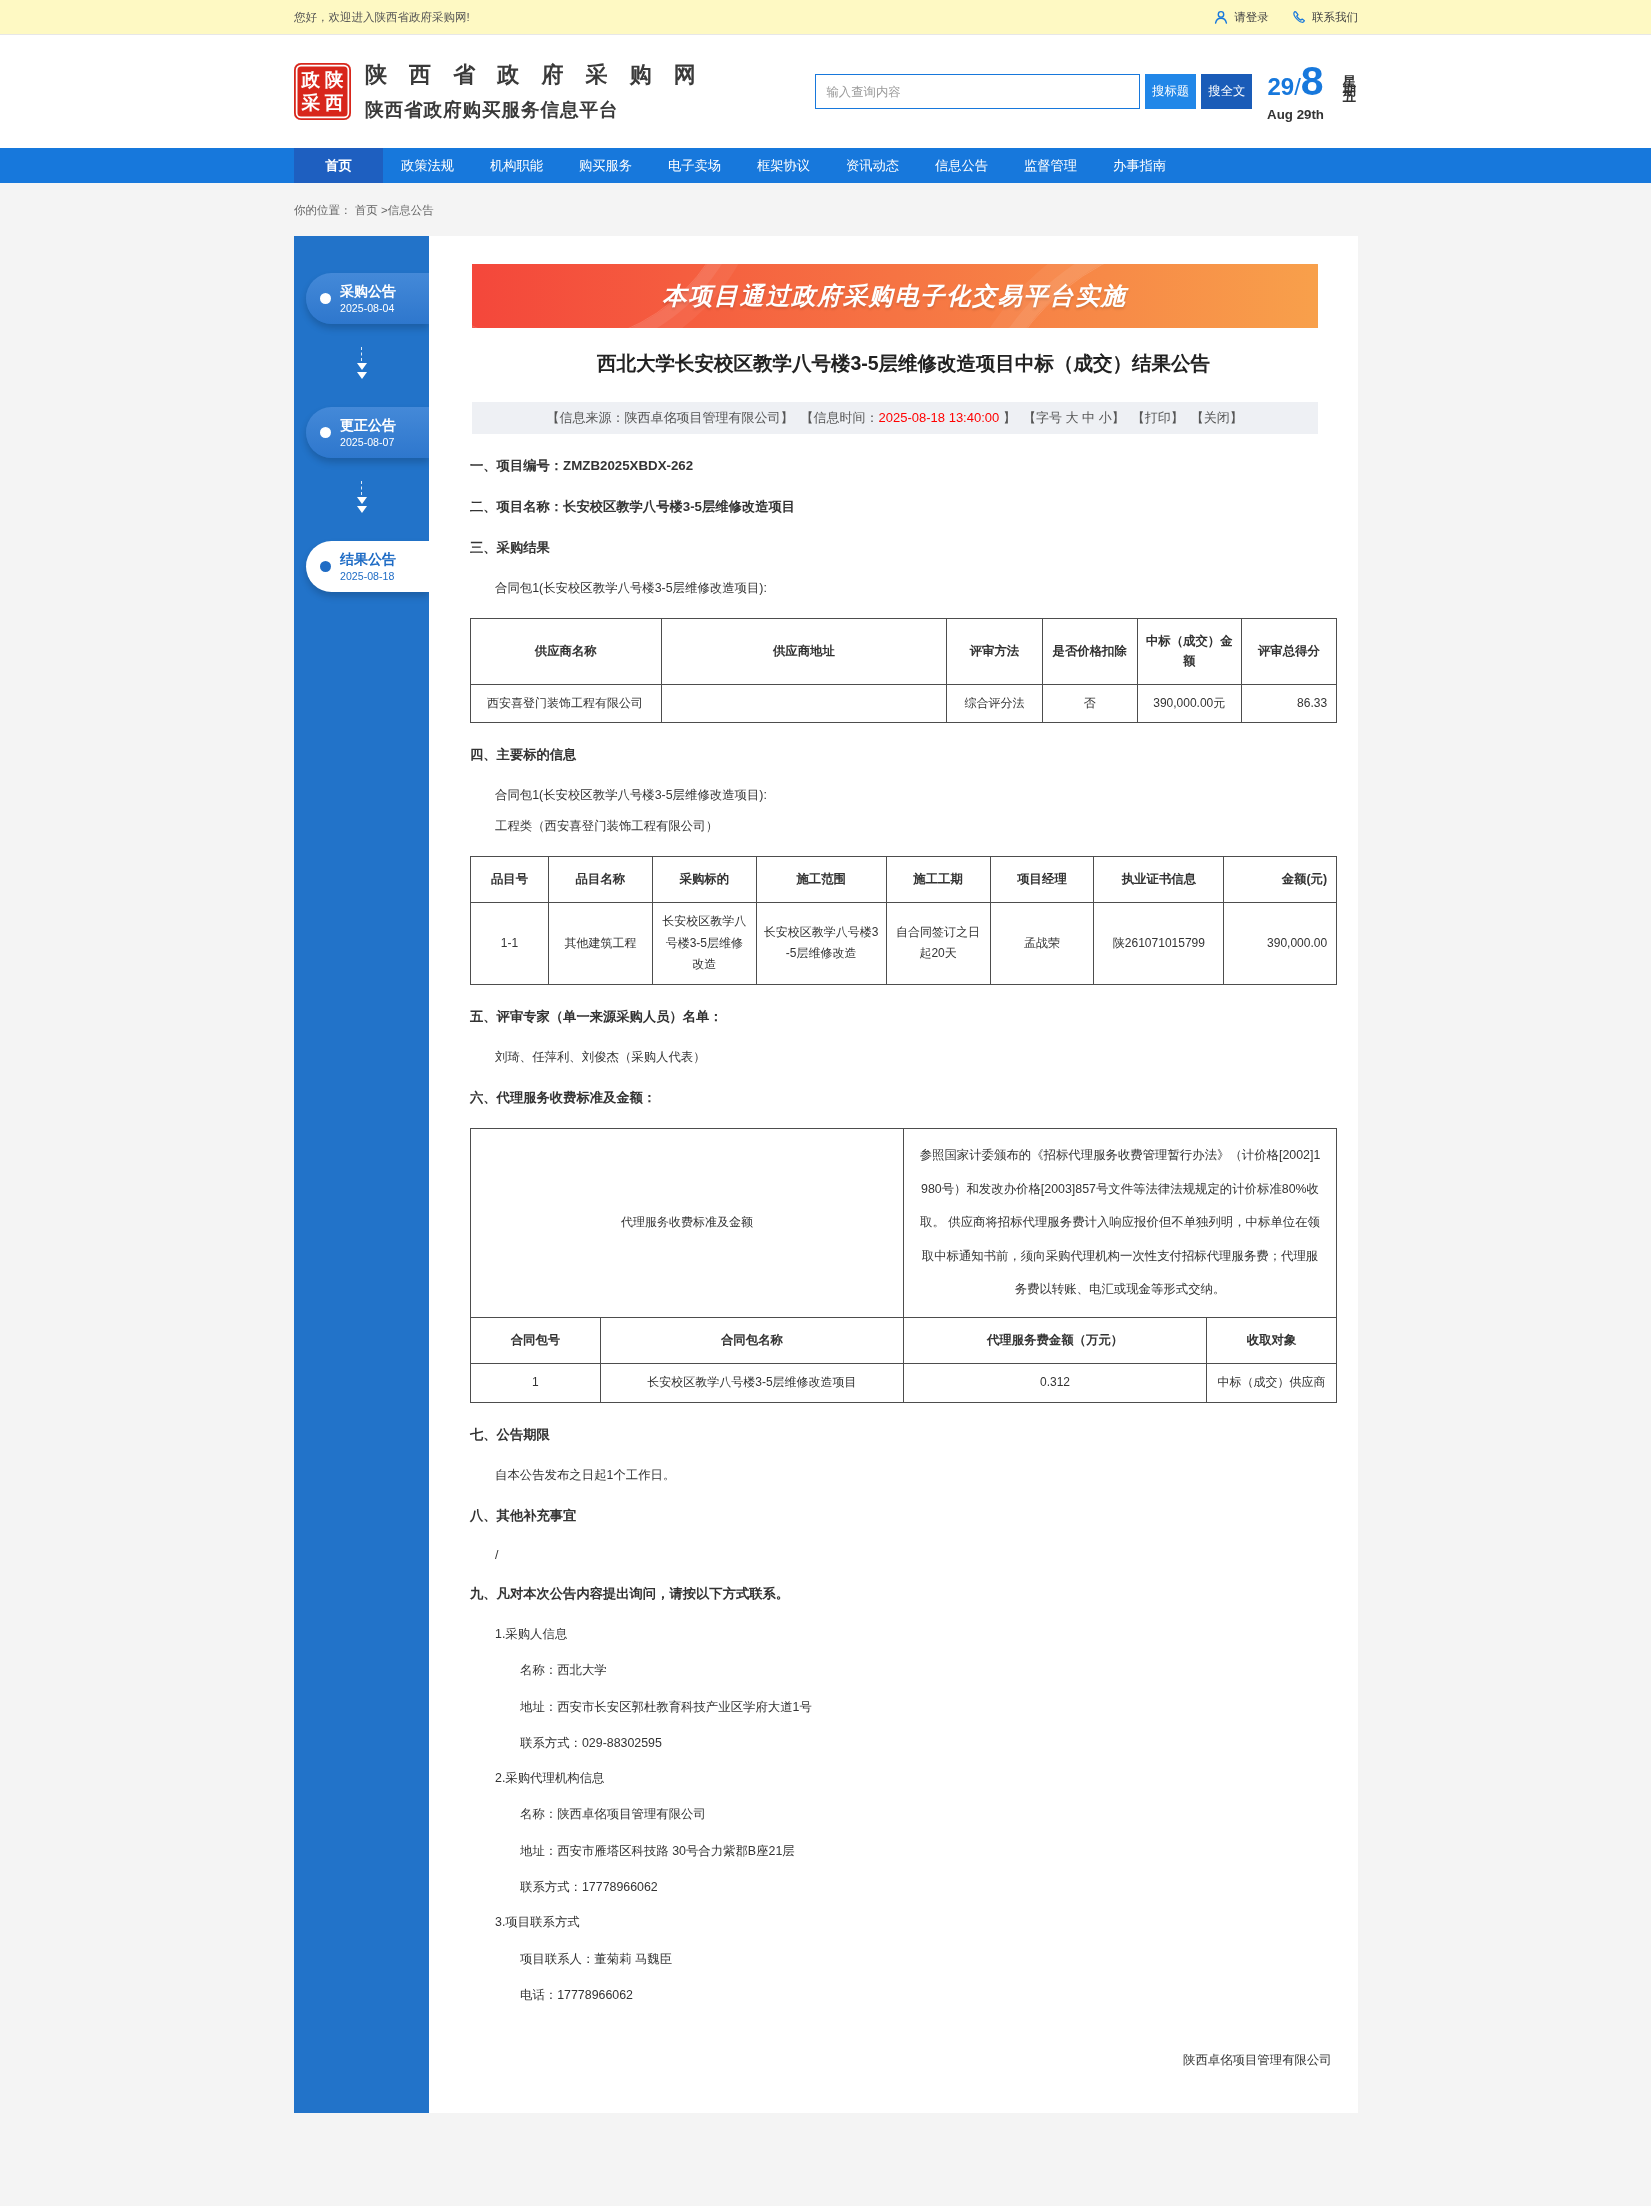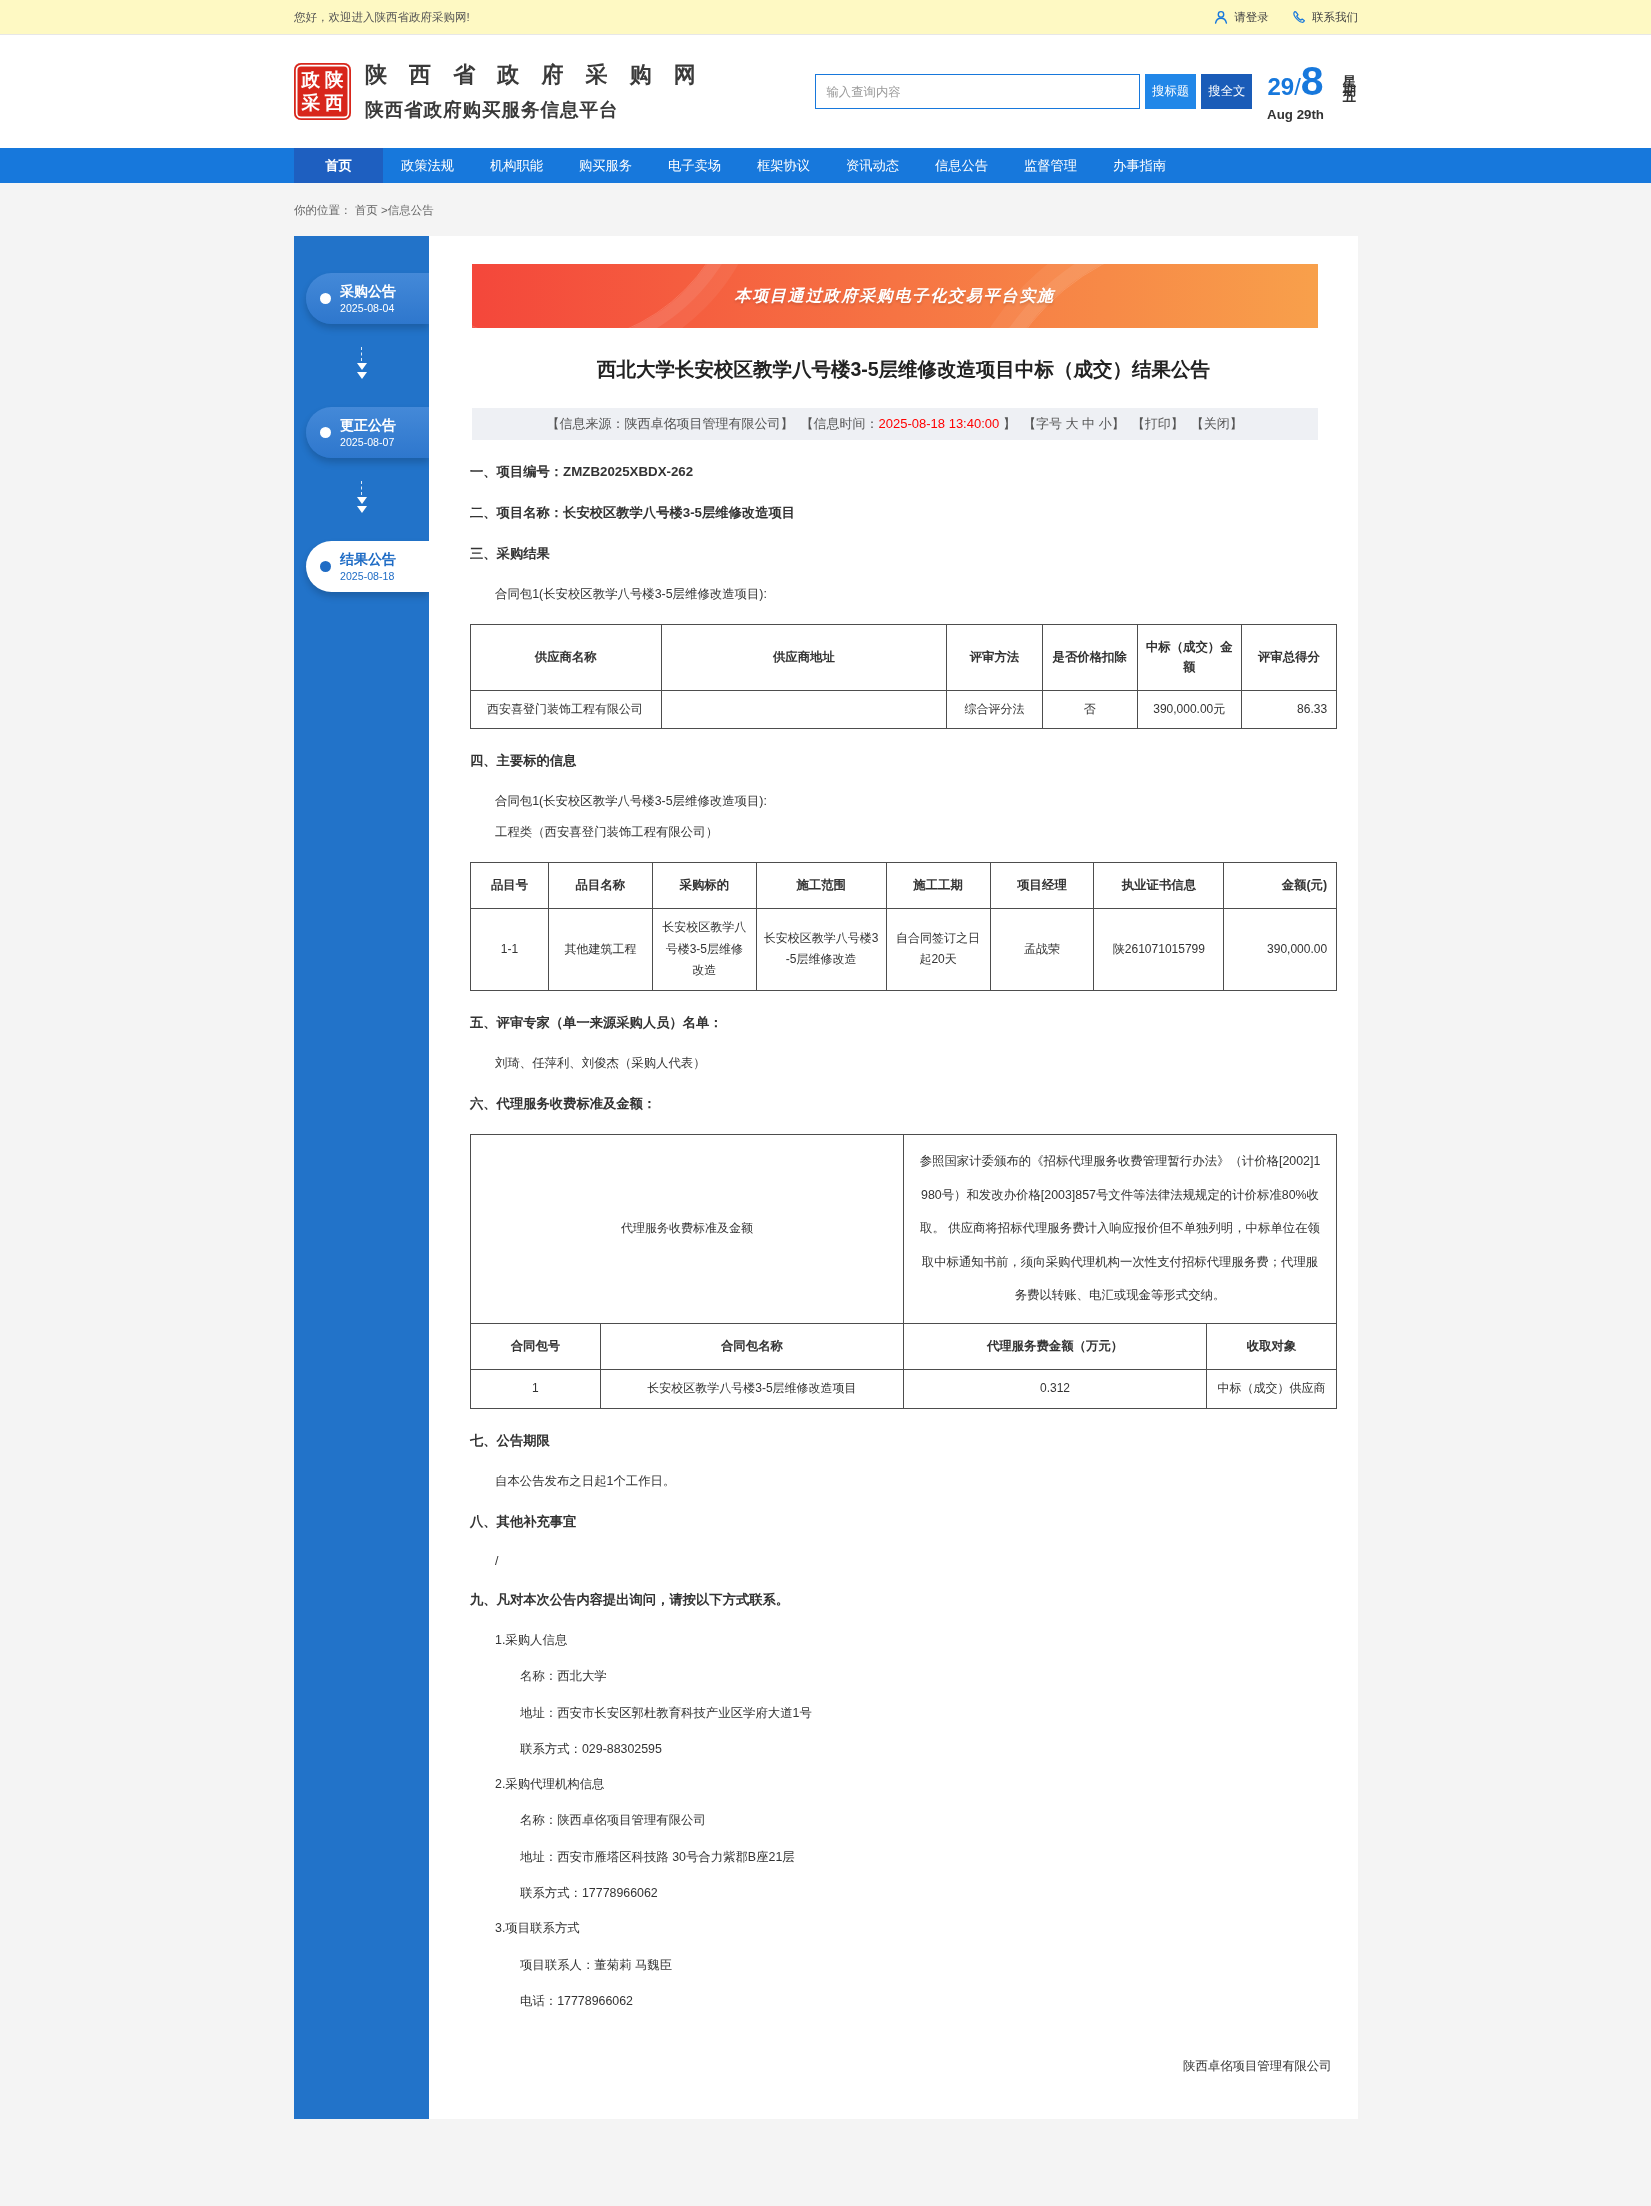--- a/index.html
+++ b/index.html
@@ -63,23 +63,23 @@
   .tl-tail { height:14px; border-left:1.8px dashed rgba(255,255,255,.85); }
   .tl-tri { width:0; height:0; border:5.3px solid transparent; border-top:7px solid #fff; margin-top:1.8px; }
 
   .content { flex:1; background:#fff; padding:26.6px 21px 35px 41px; }
 
   .banner { height:64px; margin:1.8px 19.5px 0 1.8px; background:linear-gradient(90deg,#f4473b,#f8a04b); position:relative; overflow:hidden;
     display:flex; align-items:center; justify-content:center; }
   .banner::before, .banner::after { content:""; position:absolute; border:1.8px solid rgba(255,255,255,.15); border-radius:50%; }
   .banner::before { width:372px; height:372px; left:-106px; top:-293px; box-shadow:0 0 0 12.4px rgba(255,255,255,.08), 0 0 0 26.6px rgba(255,255,255,.06); }
   .banner::after { width:461px; height:461px; right:-124px; bottom:-372px; box-shadow:0 0 0 14px rgba(255,255,255,.08), 0 0 0 30px rgba(255,255,255,.06); }
-  .banner-text { color:#fff; font-size:16px; font-weight:bold; font-style:italic; letter-spacing:1.8px; z-index:1; text-shadow:0 1.8px 2.7px rgba(0,0,0,.15); }
-
-  .art-title { text-align:center; font-size:19.5px; font-weight:bold; color:#222; margin-top:28px; }
+  .banner-text { color:#fff; font-size:24px; font-weight:bold; font-style:italic; letter-spacing:1.8px; z-index:1; text-shadow:0 1.8px 2.7px rgba(0,0,0,.15); }
+
+  .art-title { text-align:center; font-size:19.5px; font-weight:bold; color:#222; margin-top:22px; }
   .meta-bar { margin:25px 19.5px 0 1.8px; background:#eef0f4; height:32px; display:flex; align-items:center; justify-content:center; gap:7px;
     font-size:13px; color:#555; white-space:nowrap; }
   .meta-bar .red { color:#ff0000; }
   .meta-action { cursor:pointer; }
 
   .sec-h { font-size:13.3px; font-weight:bold; color:#333; margin-top:23px; }
   .body-line { font-size:12.4px; color:#333; margin-top:23px; margin-left:25px; }
   .body-line2 { font-size:12.4px; color:#333; margin-top:19.5px; margin-left:50px; }
 
   table { border-collapse:collapse; width:100%; margin-top:21px; table-layout:fixed; }

